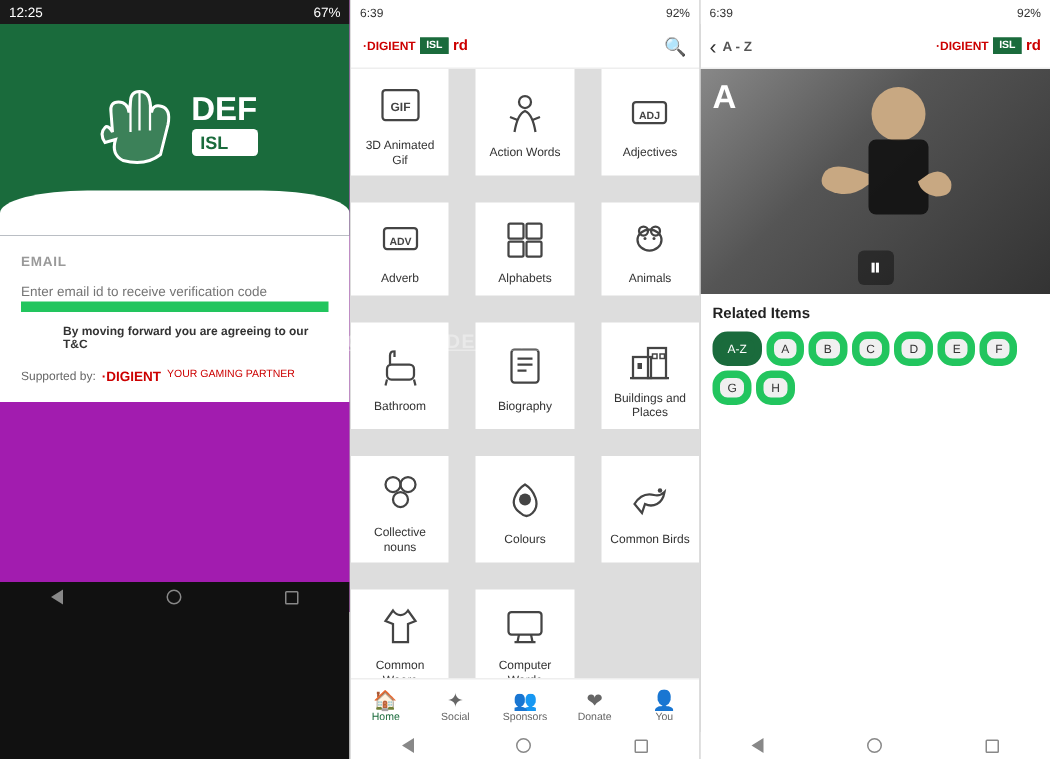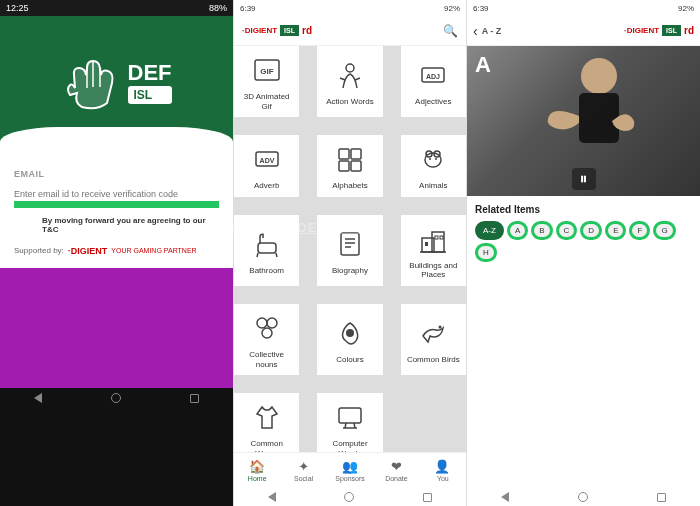--- a/index.html
+++ b/index.html
@@ -117,21 +117,21 @@
       font-size: 8px;
       color: #666;
     }
     .s1-terms span {
       font-weight: bold;
       color: #333;
       padding-left: 28px;
     }
     .s1-supported {
       display: flex;
-      align-items: center;
+      align-items: flex-start;
       gap: 4px;
       font-size: 8px;
       color: #666;
       margin-top: 4px;
     }
     .s1-digient-logo {
       color: #c00;
       font-size: 9px;
       font-weight: bold;
     }
@@ -349,21 +349,21 @@
       flex-wrap: wrap;
       gap: 3px;
     }
     .s3-az-chip {
       background: #f0f0f0;
       border-radius: 10px;
       padding: 2px 5px;
       font-size: 8px;
       color: #333;
       cursor: pointer;
-      border: 3px solid #22c55e;
+      border: 5px solid #22c55e;
     }
     .s3-az-chip.active {
       background: #1a6b3c;
       color: #fff;
       border-color: #1a6b3c;
     }
     .s3-sys-nav {
       background: #fff;
       height: 18px;
       display: flex;
@@ -414,21 +414,21 @@
     }
   </style>
 </head>
 <body>
 
 <div class="screens-container">
 
   <div class="screen1">
     <div class="s1-status-bar">
       <span>12:25</span>
-      <span>88%</span>
+      <span>67%</span>
     </div>
     <div class="s1-green-top">
       <div class="s1-logo-area">
         <svg class="s1-hand-icon" viewBox="0 0 60 60">
 
           <g fill="none" stroke="#fff" stroke-width="2">
 
             <path d="M15 40 Q12 50 20 54 Q35 58 45 50 L50 30 Q52 20 46 18 Q40 16 39 22 L38 15 Q37 8 31 8 Q25 8 25 15 L24 22 Q23 15 17 15 Q11 15 12 22 L13 35 Q10 30 8 32 Q4 36 8 42 Z" fill="rgba(255,255,255,0.15)" stroke="#fff"></path>
             <line x1="25" y1="15" x2="25" y2="35" stroke="#fff" stroke-width="1.5"></line>
             <line x1="31" y1="8" x2="31" y2="34" stroke="#fff" stroke-width="1.5"></line>

